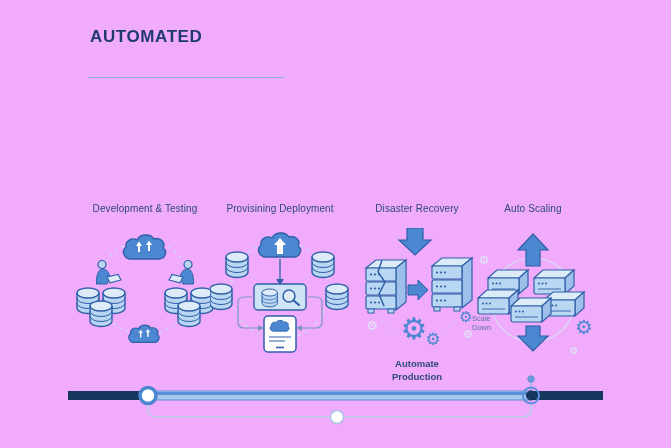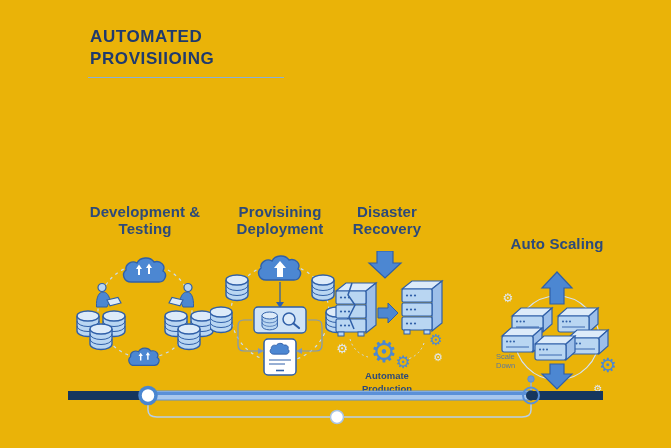--- a/index.html
+++ b/index.html
@@ -1,50 +1,49 @@
 <!DOCTYPE html>
 <html><head>
 <meta charset="utf-8">
 <style>
   html,body{margin:0;padding:0;background:#ffffff;}
   .canvas{
-    position:relative;width:671px;height:448px;background:#eab308;
+    position:relative;width:671px;height:448px;background:#f0abfc;
     font-family:"Liberation Sans",sans-serif;overflow:hidden;
   }
   .title{
     position:absolute;left:90px;top:26px;
     font-size:17px;font-weight:700;letter-spacing:.6px;
     color:#1f3a6e;line-height:1.32;
   }
   .title-underline{
     position:absolute;left:88px;top:77px;width:196px;height:1px;
     background:#8ab0d8;
   }
   .section{position:absolute;top:203px;text-align:center;}
   .sec1{left:75px;width:140px;}
   .sec2{left:210px;width:140px;}
-  .sec3{left:328px;width:118px;}
-  .sec4{left:492px;width:130px;margin-top:32px;}
+  .sec3{left:358px;width:118px;}
+  .sec4{left:468px;width:130px;}
   .section-label{
-    font-size:15px;font-weight:700;color:#2d4a7a;letter-spacing:.1px;
+    font-size:10px;font-weight:400;color:#2d4a7a;letter-spacing:.1px;
   }
   .section svg{display:block;margin:14px auto 0 auto;}
   .caption{
-    margin-top:1px;font-size:9.5px;font-weight:700;color:#2d4a7a;line-height:1.35;
+    margin-top:12px;font-size:9.5px;font-weight:700;color:#2d4a7a;line-height:1.35;
   }
   .timeline-svg{position:absolute;left:0;top:368px;}
 </style>
 </head>
 <body>
 
 <div class="canvas">
 
   <div class="title">
     <div>AUTOMATED</div>
-    <div>PROVISIIOING</div>
   </div>
   <div class="title-underline"></div>
 
   <div class="section sec1">
     <div class="section-label">Development &amp; Testing</div>
     <svg width="140" height="120" viewBox="0 0 140 120">
       <defs>
         <g id="cyl1">
           <path d="M0,5 V20 a11,5.5 0 0 0 22,0 V5" fill="#b9d6f2" stroke="#2f5fa8" stroke-width="1.4"></path>
           <path d="M0,10 a11,5.5 0 0 0 22,0 M0,15 a11,5.5 0 0 0 22,0" fill="none" stroke="#2f5fa8" stroke-width="1"></path>

